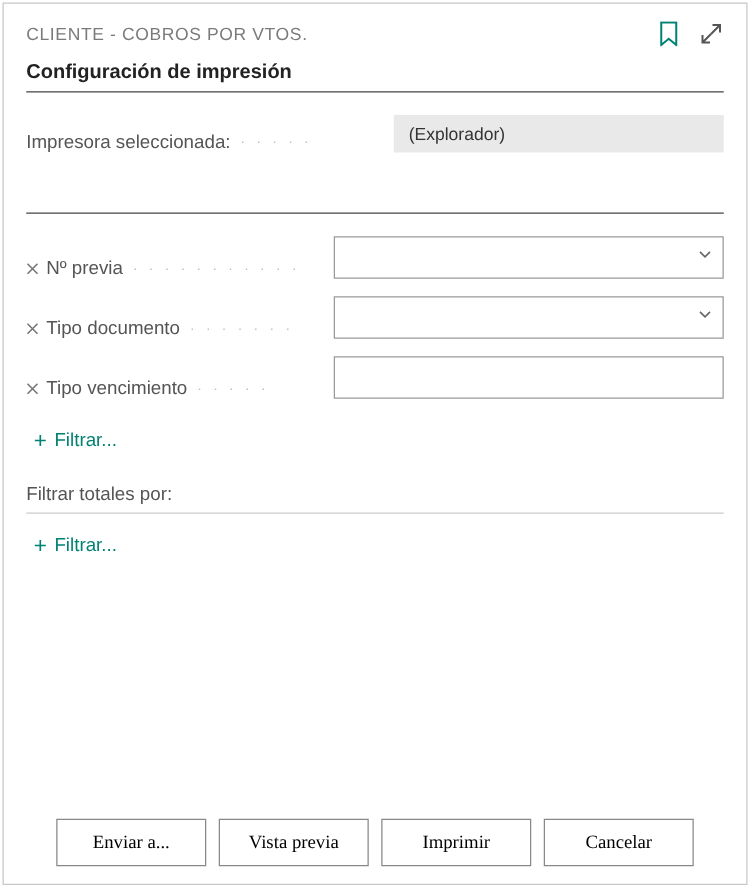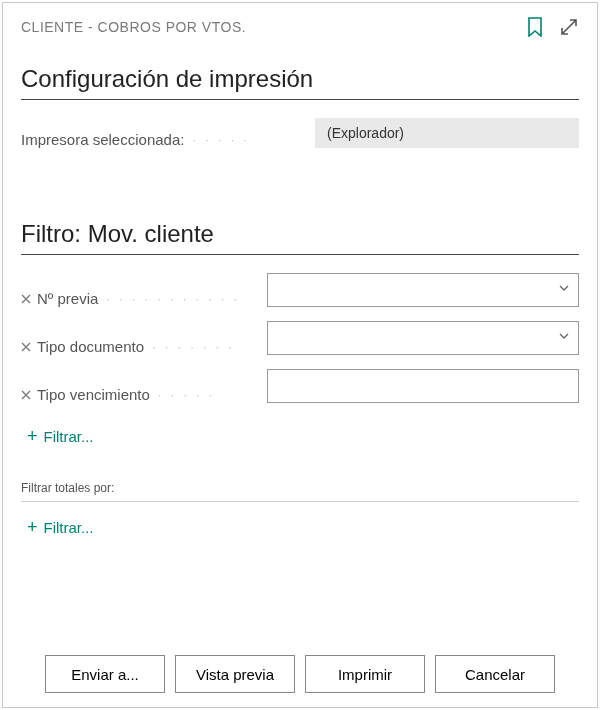--- a/index.html
+++ b/index.html
@@ -45,24 +45,24 @@
     height: 20px;
     display: flex;
     align-items: center;
     justify-content: center;
     cursor: pointer;
   }
   .icon-btn svg { display: block; }
 
   
   .section-heading {
-    font-size: 24px;
+    font-size: 16px;
     color: #222;
-    font-weight: 400;
-    margin: 24px 0 6px 0;
+    font-weight: 700;
+    margin: 8px 0 6px 0;
   }
   .section-rule {
     border: none;
     border-top: 1px solid #444;
     margin: 0 0 18px 0;
   }
 
   
   .form-row {
     display: flex;
@@ -146,23 +146,23 @@
     cursor: pointer;
     margin: 10px 0 18px 6px;
   }
   .filter-link .plus {
     font-size: 18px;
     line-height: 1;
   }
 
   
   .sub-heading {
-    font-size: 12px;
+    font-size: 15px;
     color: #555;
-    margin: 18px 0 0 0;
+    margin: 8px 0 0 0;
   }
   .sub-rule {
     border: none;
     border-top: 1px solid #ccc;
     margin: 6px 0 6px 0;
   }
 
   
   .footer {
     position: absolute;
@@ -172,21 +172,21 @@
     display: flex;
     justify-content: center;
     gap: 10px;
   }
   .btn {
     min-width: 120px;
     height: 38px;
     border: 1px solid #888;
     background: #fff;
     font-size: 15px;
-    font-family: Liberation Sans, sans-serif;
+    font-family: Liberation Serif, serif;
     cursor: pointer;
     padding: 0 14px;
   }
 
   .section-gap { height: 34px; }
 </style>
 </head>
 <body>
 
 <div class="dialog">
@@ -214,21 +214,20 @@
   <div class="form-row">
     <div class="form-label-cell">
       <span class="form-label">Impresora seleccionada:</span>
       <span class="dots">· · · · ·</span>
     </div>
     <div class="form-value-readonly">(Explorador)</div>
   </div>
 
   <div class="section-gap"></div>
 
-  <div class="section-heading">Filtro: Mov. cliente</div>
   <hr class="section-rule">
 
   <div class="form-row">
     <div class="form-label-cell">
       <span class="remove-x">
         <svg width="10" height="10" viewBox="0 0 10 10">
             <path d="M1 1 L9 9 M9 1 L1 9" stroke="#777" stroke-width="1.3"></path>
           </svg>
       </span>
       <span class="form-label">Nº previa</span>

